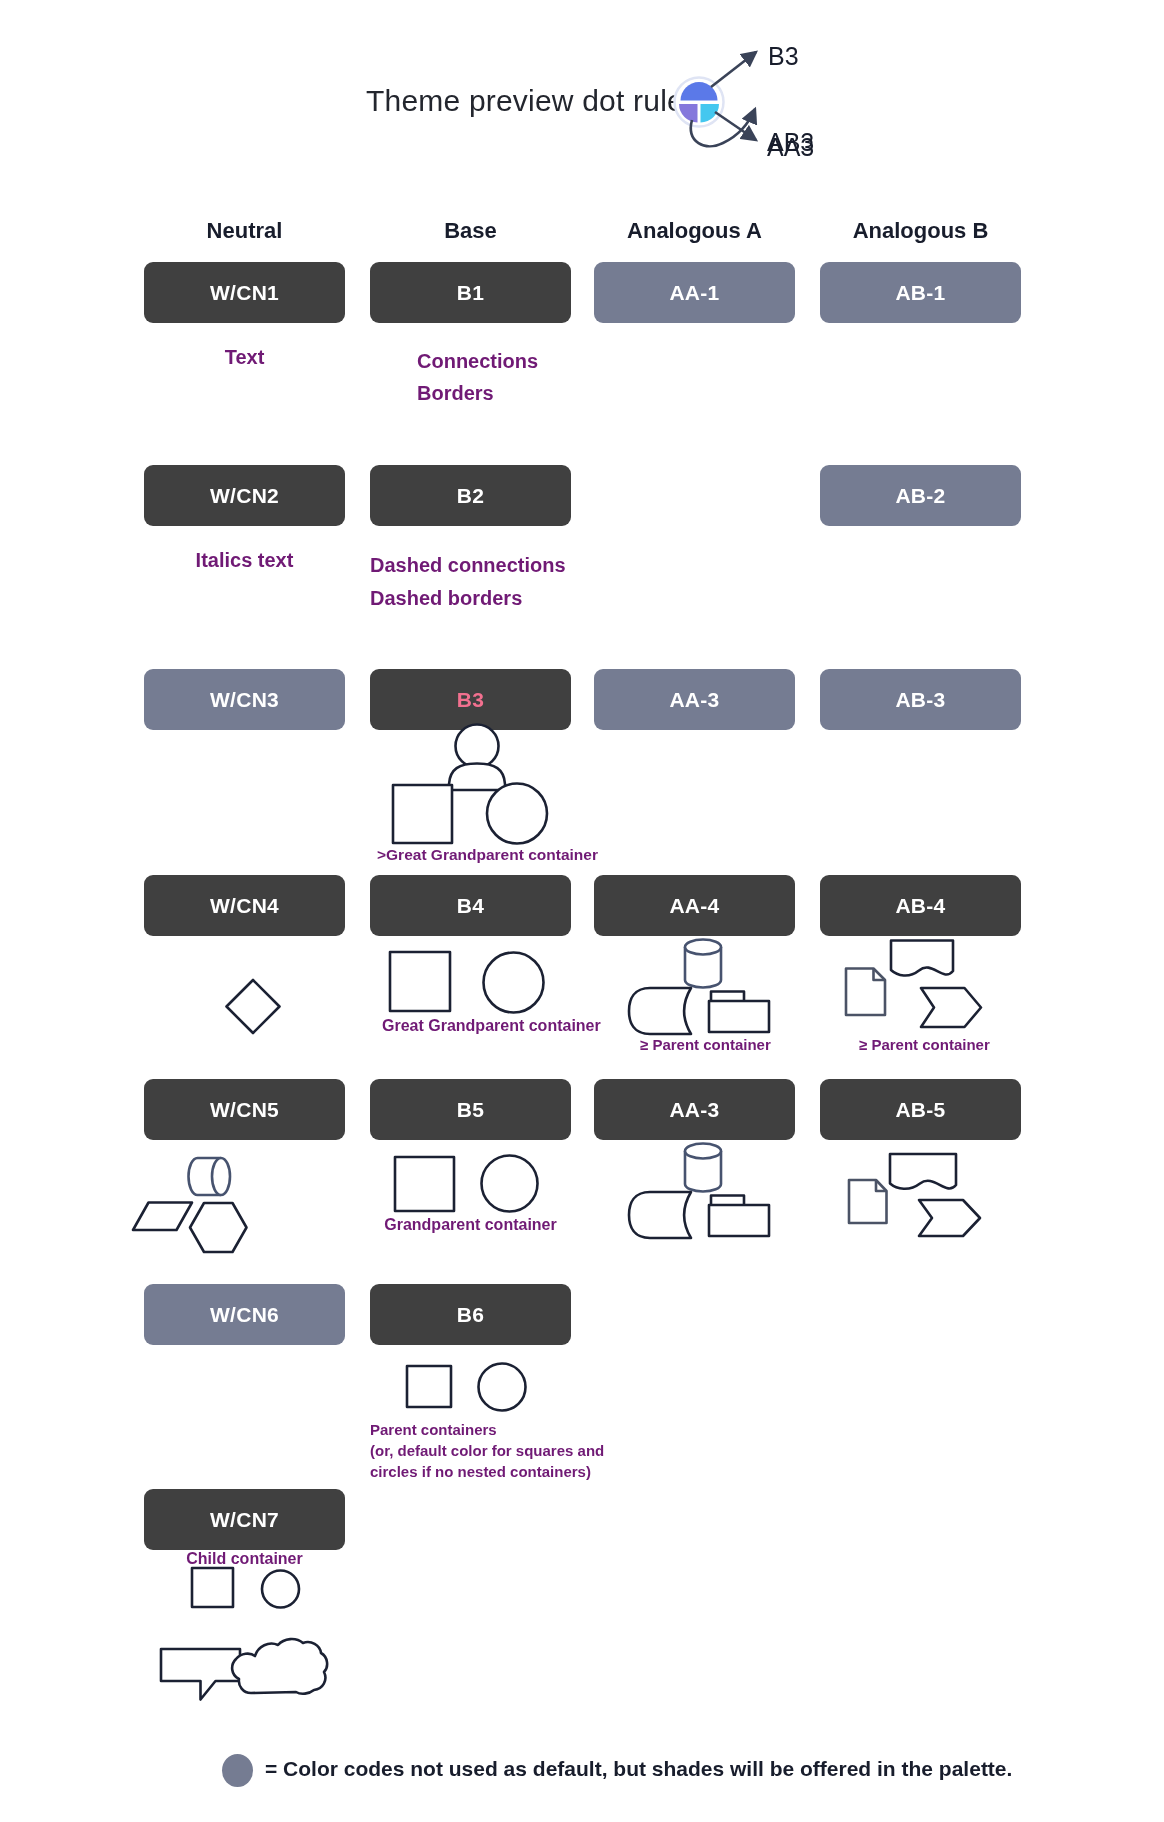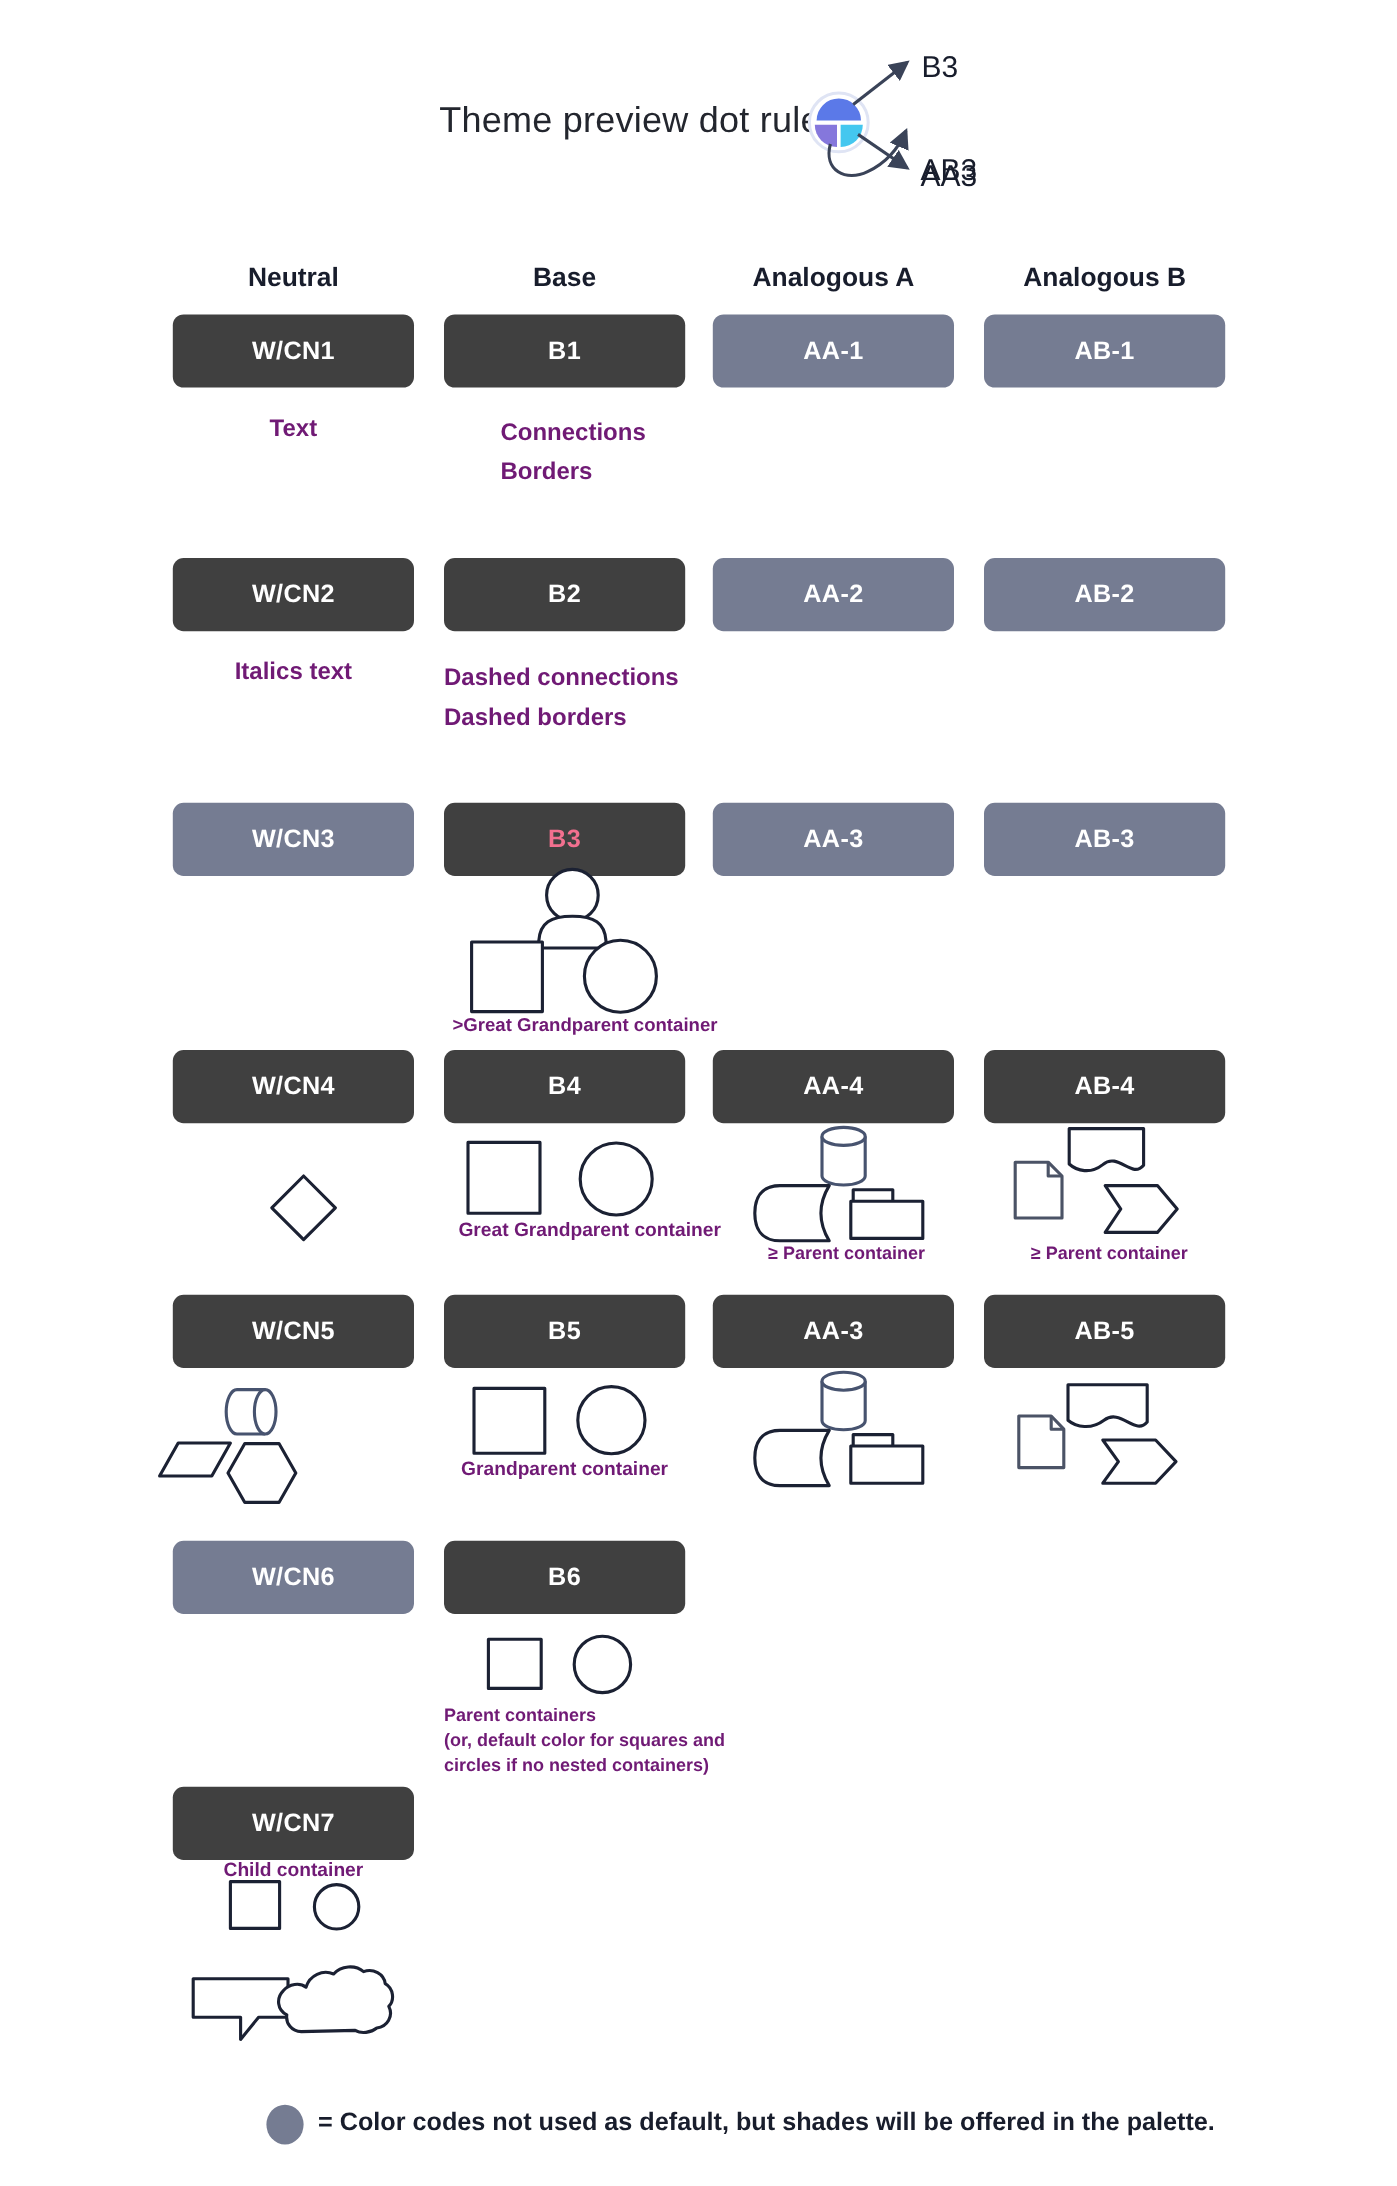--- a/index.html
+++ b/index.html
@@ -79,21 +79,20 @@
   <div class="chip gray col3 row1">AA-1</div>
   <div class="chip gray col4 row1">AB-1</div>
   <div class="cap cap-text">Text</div>
   <div class="cap cap-conn">
     <div>Connections</div>
     <div>Borders</div>
   </div>
 
   <div class="chip dark col1 row2">W/CN2</div>
   <div class="chip dark col2 row2">B2</div>
-  <div class="chip gray col3 row2">AA-2</div>
   <div class="chip gray col4 row2">AB-2</div>
   <div class="cap cap-italics">Italics text</div>
   <div class="cap cap-dashed">
     <div>Dashed connections</div>
     <div>Dashed borders</div>
   </div>
 
   <div class="chip gray col1 row3">W/CN3</div>
   <div class="chip dark pinktext col2 row3">B3</div>
   <div class="chip gray col3 row3">AA-3</div>

